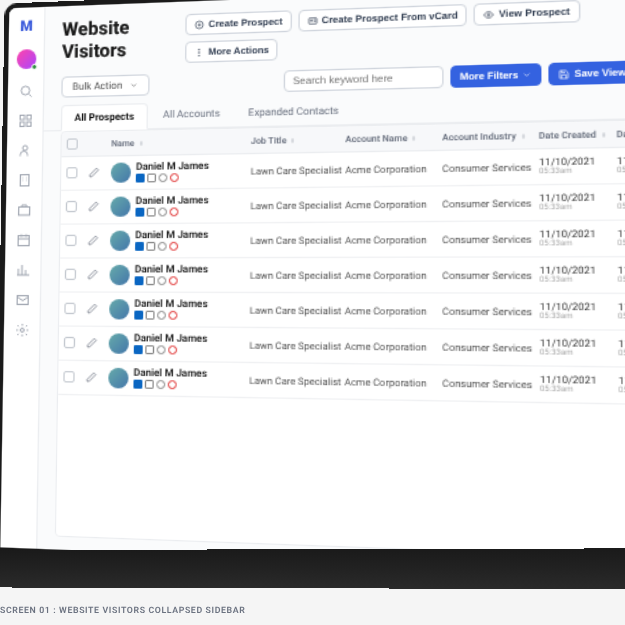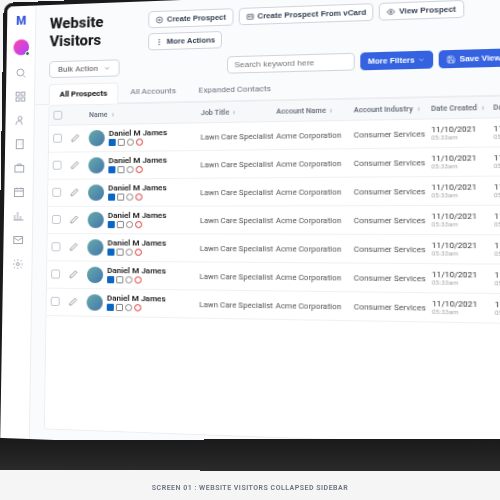--- a/index.html
+++ b/index.html
@@ -76,21 +76,21 @@
   .soc.cp { border:1px solid #888; border-radius:1px; }
   .soc.th { border:1px solid #888; border-radius:50%; }
   .soc.wn { border:1px solid #e03131; border-radius:50%; }
   .dt { font-size:7.5px; color:#333; line-height:1; }
   .tm { font-size:6px; color:#aaa; }
   .cb { width:9px; height:9px; border:1px solid #c4c9d0; border-radius:2px; display:inline-block;}
   .ed { color:#6b7280; }
   .sortico { width:6px; height:6px; opacity:.5;}
   .caption {
     position: fixed; bottom: 8px; left: 0; right: 0;
-    text-align: center; font-size: 7px; letter-spacing: 0.5px;
+    font-size: 7px; letter-spacing: 0.5px;
     color: #6b7280; font-weight: 600;
   }
   .desk {
     position:fixed; bottom:30px; left:0; right:0; height:30px;
     background:linear-gradient(180deg,#1a1a1a 0%,#2a2a2a 100%);
     transform: perspective(1400px) rotateY(-14deg) rotateX(4deg);
     transform-origin: left center;
   }
 </style>
 </head>

